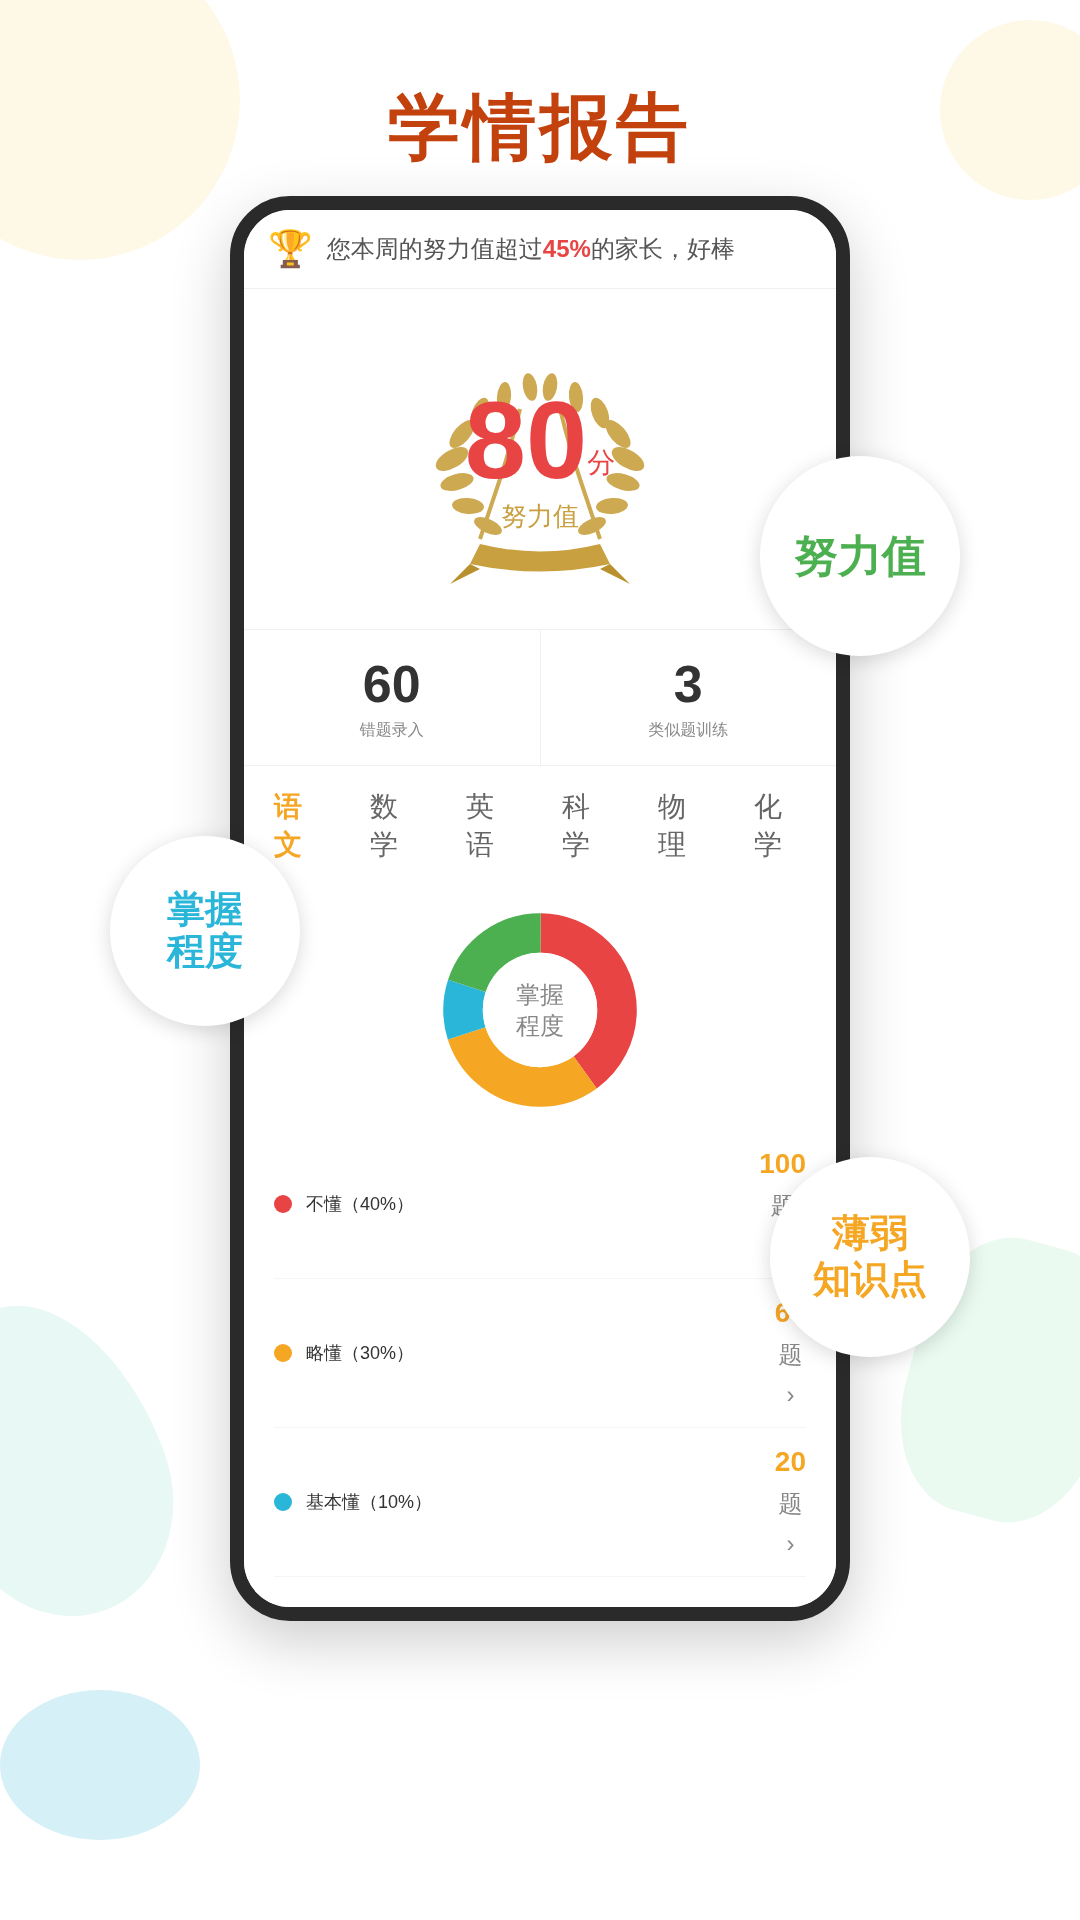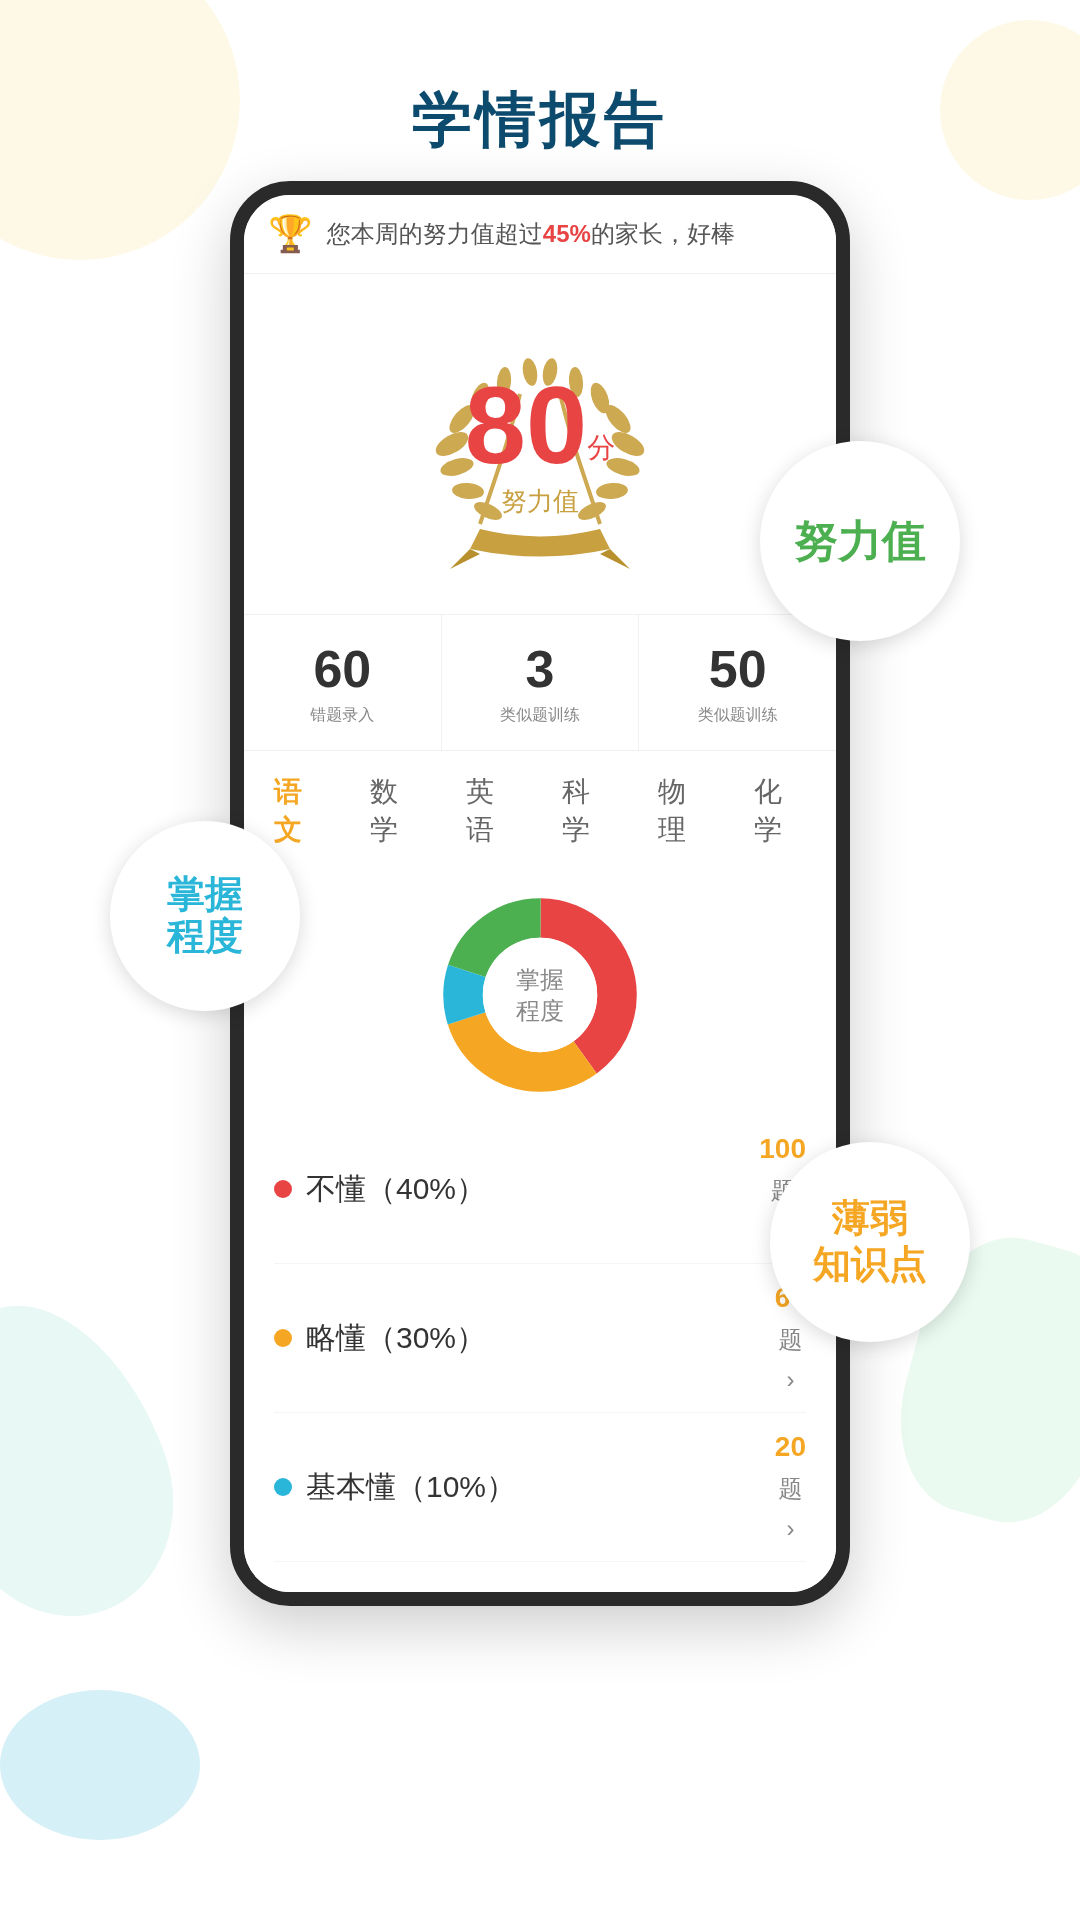--- a/index.html
+++ b/index.html
@@ -70,23 +70,23 @@
     .page-content {
       position: relative;
       z-index: 1;
       display: flex;
       flex-direction: column;
       align-items: center;
       padding-top: 80px;
     }
 
     .page-title {
-      font-size: 60px;
+      font-size: 72px;
       font-weight: 900;
-      color: #0c4a6e;
+      color: #c2410c;
       text-align: center;
       margin-bottom: 20px;
       letter-spacing: 4px;
     }
 
     .page-subtitle {
       font-size: 46px;
       font-weight: 500;
       color: #f5a623;
       text-align: center;
@@ -271,21 +271,21 @@
       align-items: center;
       gap: 14px;
     }
     .legend-dot {
       width: 18px;
       height: 18px;
       border-radius: 50%;
       flex-shrink: 0;
     }
     .legend-label {
-      font-size: 30px;
+      font-size: 18px;
       color: #333;
     }
     .legend-right {
       display: flex;
       align-items: center;
       gap: 10px;
       flex-direction: column;
     }
     .legend-count {
       font-size: 28px;
@@ -423,24 +423,20 @@
         </div>
       </div>
 
       <div class="stats-row">
         <div class="stat-item">
           <span class="stat-num">60</span>
           <span class="stat-desc">错题录入</span>
         </div>
         <div class="stat-item">
           <span class="stat-num">3</span>
-          <span class="stat-desc">类似题训练</span>
-        </div>
-        <div class="stat-item">
-          <span class="stat-num">50</span>
           <span class="stat-desc">类似题训练</span>
         </div>
       </div>
 
       <div class="subject-tabs">
         <span class="tab-item active">语文</span>
         <span class="tab-item">数学</span>
         <span class="tab-item">英语</span>
         <span class="tab-item">科学</span>
         <span class="tab-item">物理</span>

